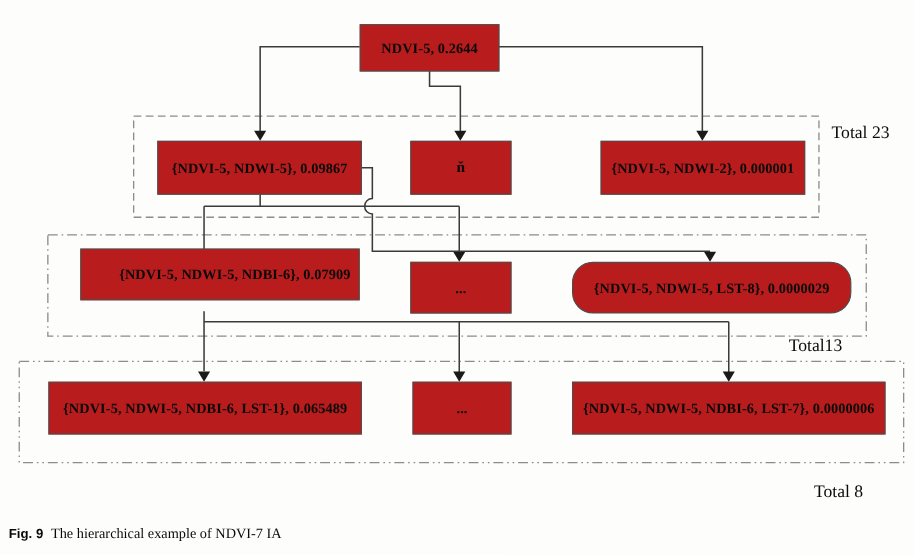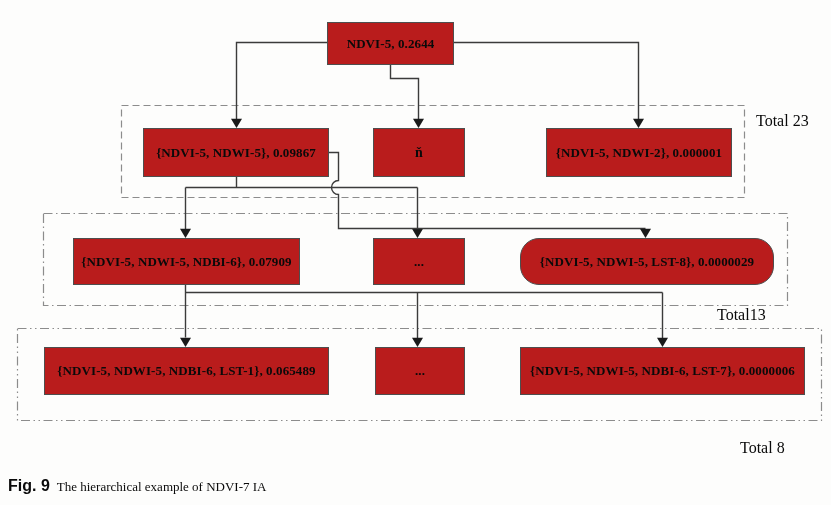--- a/index.html
+++ b/index.html
@@ -10,38 +10,38 @@
   .wires{position:absolute;left:0;top:0;width:831px;height:505px;z-index:1;}
   .node{
     position:absolute;z-index:2;background:#b91c1c;border:1.2px solid #4e4e4e;
     display:flex;align-items:center;justify-content:center;
     font-weight:bold;font-size:13px;white-space:nowrap;letter-spacing:.1px;
   }
   .root {left:327px;top:22px; width:125px;height:41px;}
   .l2a  {left:143px;top:128px;width:184px;height:47px;}
   .l2b  {left:373px;top:128px;width:90px; height:47px;font-size:14px;}
   .l2c  {left:546px;top:128px;width:184px;height:47px;}
-  .l3a  {left:73px; top:238px;width:225px;height:45px;}
+  .l3a  {left:73px; top:226px;width:225px;height:45px;padding-left:27px;}
   .l3b  {left:373px;top:238px;width:90px; height:45px;}
   .l3c  {left:520px;top:238px;width:252px;height:45px;border-radius:19px;}
   .l4a  {left:44px; top:347px;width:283px;height:46px;}
   .l4b  {left:375px;top:347px;width:88px; height:46px;}
   .l4c  {left:520px;top:347px;width:283px;height:46px;}
   .total{
     position:absolute;z-index:2;font-size:16px;font-weight:normal;white-space:nowrap;
   }
   .t2{left:756px;top:112px;}
   .t3{left:717px;top:306px;}
   .t4{left:740px;top:439px;text-align:right;}
   .caption{
     position:absolute;left:8px;top:477px;z-index:2;font-size:13px;white-space:nowrap;
   }
   .caption .fig{
     font-family:"Liberation Sans","DejaVu Sans",sans-serif;font-weight:bold;
-    font-size:16px;margin-right:7px;
+    font-size:12px;margin-right:7px;
   }
   svg path, svg rect{fill:none;}
 </style>
 </head>
 <body>
 
 <div class="stage">
 
   <svg class="wires" viewBox="0 0 831 505" xmlns="http://www.w3.org/2000/svg">
 

